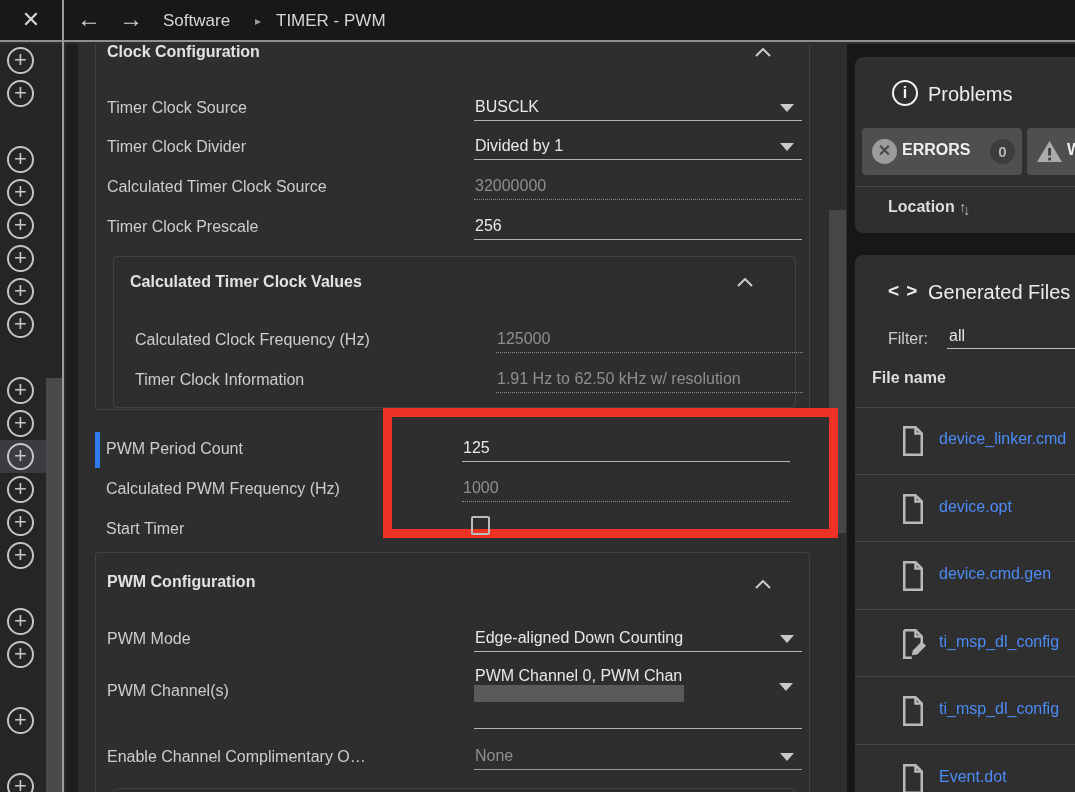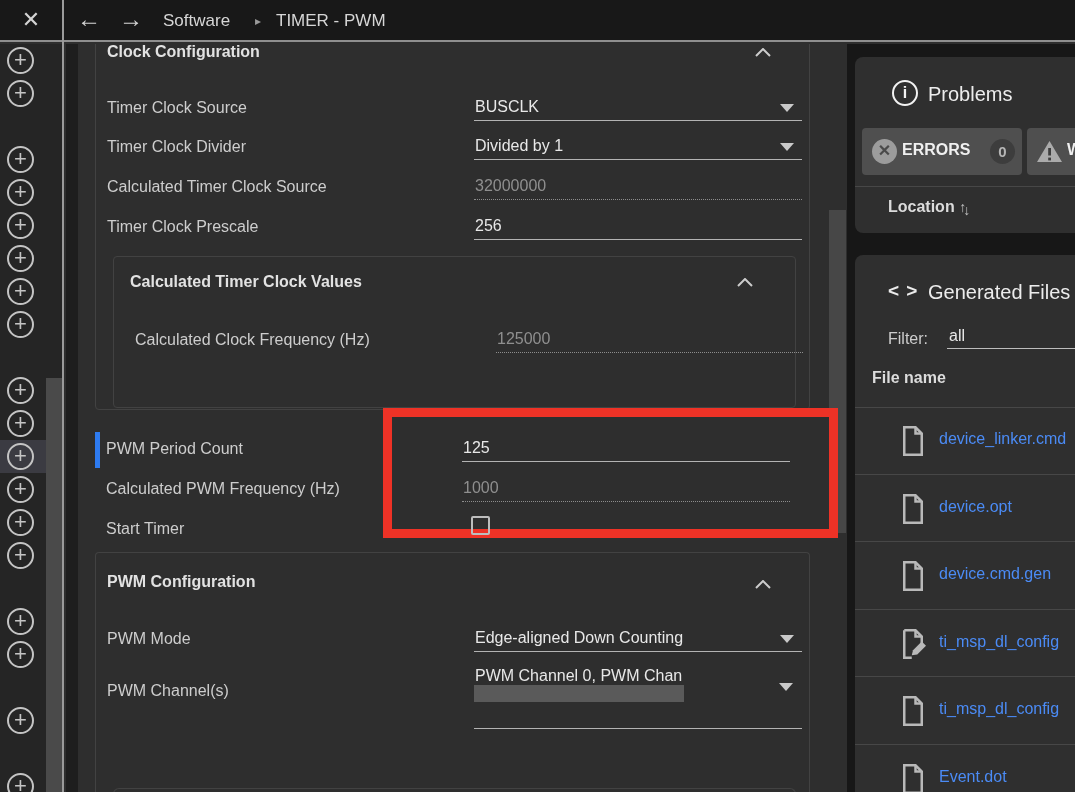--- a/index.html
+++ b/index.html
@@ -172,20 +172,26 @@
         <svg width="16" height="9" viewBox="0 0 16 9">
             <polyline points="1,8 8,1 15,8" fill="none" stroke="#cccccc" stroke-width="2"></polyline>
           </svg>
       </div>
       <div class="frow" style="left:21px; top:70px; right:14px;">
         <span class="flabel">Calculated Clock Frequency (Hz)</span>
         <div class="field readonly" style="left:361px; width:307px;">
           <span class="val">125000</span>
         </div>
       </div>
+      <div class="frow" style="left:21px; top:110px; right:14px;">
+        <span class="flabel">Timer Clock Information</span>
+        <div class="field readonly" style="left:361px; width:307px;">
+          <span class="val">1.91 Hz to 62.50 kHz w/ resolution</span>
+        </div>
+      </div>
     </div>
   </div>
 
   <div class="blue-bar" style="left:17px; top:388px; height:36px;"></div>
 
   <div class="frow" style="left:28px; top:392px; width:730px;">
     <span class="flabel">PWM Period Count</span>
     <div class="field" style="left:356px; width:328px;">
       <span class="val">125</span>
     </div>
@@ -222,20 +228,27 @@
         <span class="dd-arrow"></span>
       </div>
     </div>
     <div class="frow" style="left:378px; top:111px; width:328px;">
       <span class="val" style="position:absolute; left:1px; top:0; width:300px; font-size:16px; line-height:24px; color:#e8e8e8; white-space:nowrap; overflow:hidden;">PWM Channel 0, PWM Chan</span>
     </div>
     <div class="chips-bar" style="left:378px; top:132px; width:210px; height:17px;"></div>
     <span class="dd-arrow" style="left:683px; top:130px;"></span>
     <div style="position:absolute; left:378px; top:175px; width:328px; border-bottom:1px solid #b3b3b3;"></div>
 
+    <div class="frow" style="left:11px; top:191px; right:14px;">
+      <span class="flabel">Enable Channel Complimentary O…</span>
+      <div class="field" style="left:367px; width:328px; border-bottom-color:#9a9a9a;">
+        <span class="val gray" style="right:24px;">None</span>
+        <span class="dd-arrow"></span>
+      </div>
+    </div>
 
     <div class="subbox-top" style="left:17px; top:235px; width:683px; height:30px;"></div>
   </div>
 
   <div class="main-scroll"></div>
 </div>
 
 <div class="annotation"></div>
 
 <div class="right-panel">

